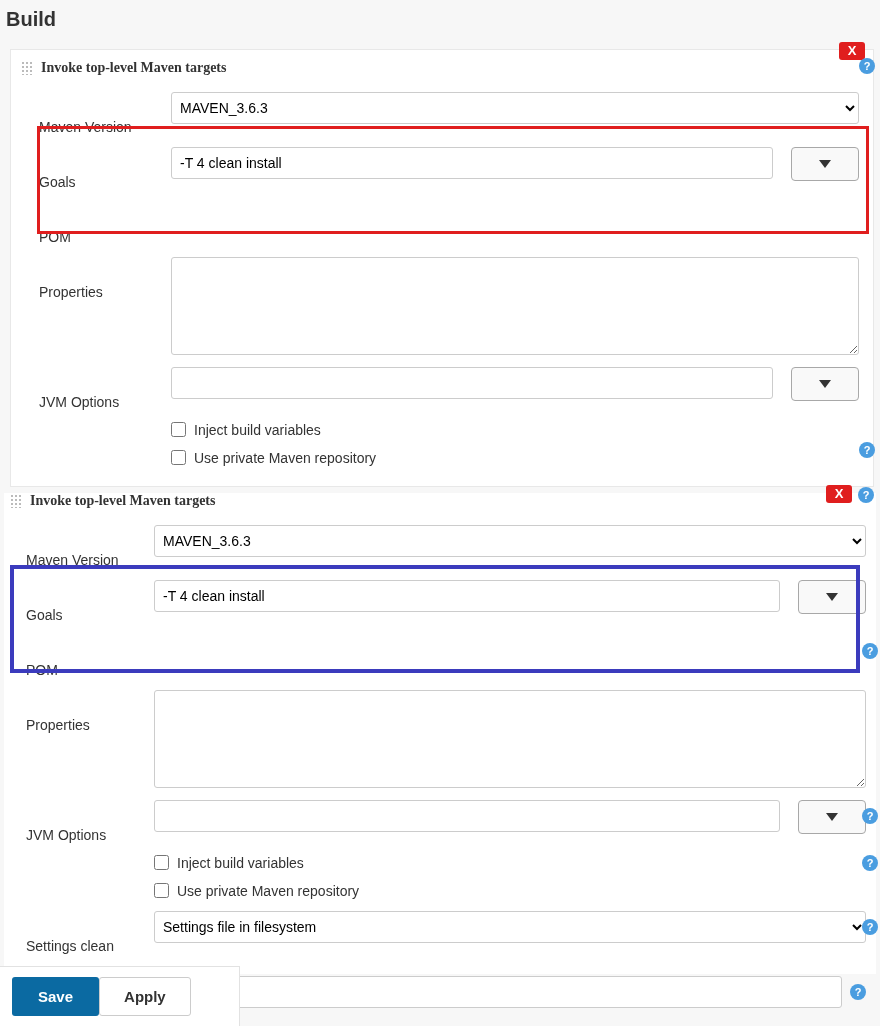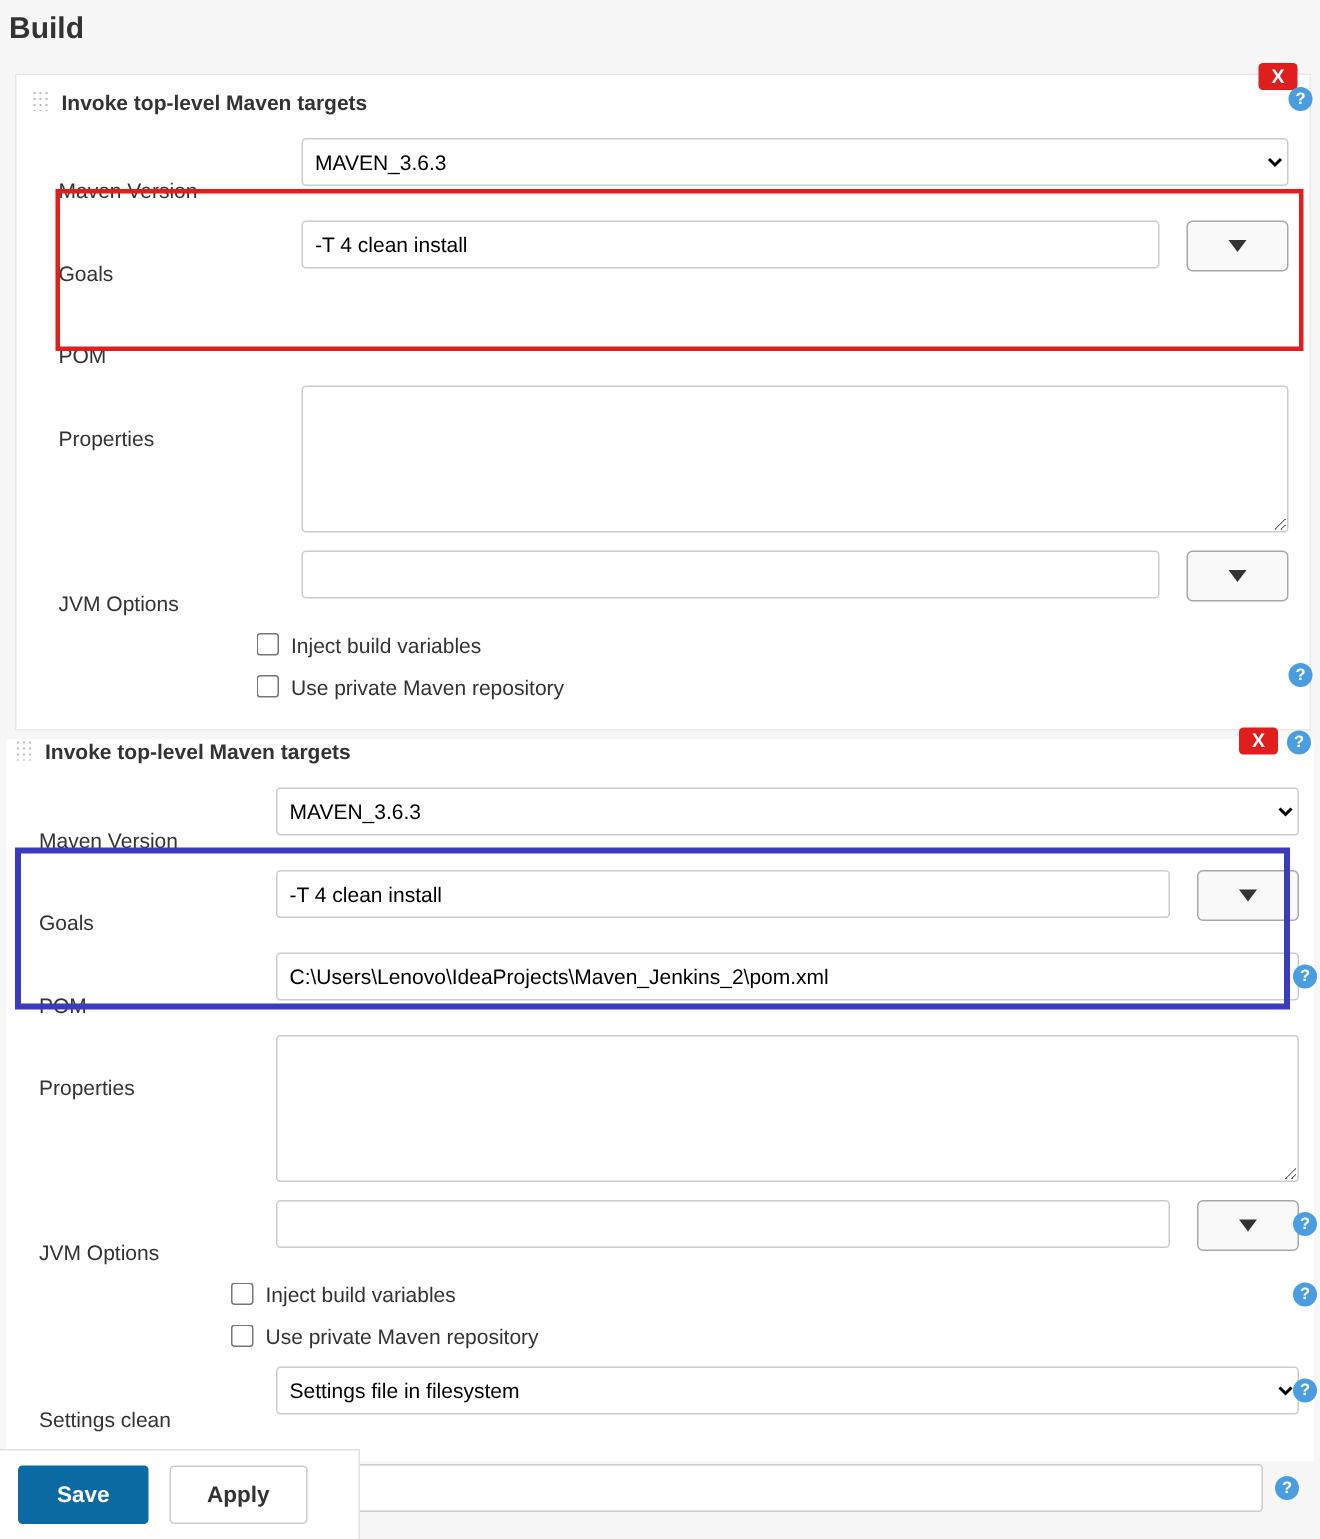--- a/index.html
+++ b/index.html
@@ -21,22 +21,23 @@
   }
   .section {
     background: #fff;
     border: 1px solid #e8e8e8;
     margin: 0 6px 6px 10px;
     position: relative;
     padding: 10px 0 14px 0;
   }
   .section-header {
     display: flex;
-    align-items: flex-start;
+    align-items: center;
     padding: 0 0 10px 10px;
+    font-family: Liberation Serif, serif;
   }
   .drag-handle {
     width: 12px; height: 14px;
     background-image:
       radial-gradient(circle, #bbb 1px, transparent 1px);
     background-size: 4px 4px;
     margin-right: 8px;
   }
   .section-title {
     font-weight: bold;
@@ -67,21 +68,20 @@
     flex: 0 0 132px;
     padding-top: 7px;
     color: #333;
     font-size: 14px;
     margin-top: 20px;
   }
   .row-controls {
     flex: 1;
     display: flex;
     align-items: flex-start;
-    margin-left: 30px;
   }
   select.control, input.control {
     width: 100%;
     height: 32px;
     border: 1px solid #ccc;
     border-radius: 3px;
     padding: 0 8px;
     font-size: 14px;
     background: #fff;
   }
@@ -158,21 +158,20 @@
   .section2 .checkbox-row { padding: 6px 10px 6px 150px; }
   .footer {
     position: absolute;
     bottom: 0; left: 0;
     width: 240px;
     background: #fff;
     border-top: 1px solid #e2e2e2;
     border-right: 1px solid #e2e2e2;
     display: flex;
     padding: 10px 12px;
-    gap: 14px;
   }
   .btn-save {
     background: #0b6aa2;
     color: #fff;
     border: none;
     border-radius: 3px;
     padding: 10px 26px;
     font-size: 15px;
     font-weight: bold;
     cursor: pointer;
@@ -300,23 +299,20 @@
     <div class="row-controls">
       <input class="control" value="-T 4 clean install" style="">
       <div class="expand-btn">
           <div class="tri"></div>
         </div>
     </div>
   </div>
 
   <div class="row">
     <div class="row-label">POM</div>
-    <div class="row-controls">
-      <input class="control" value="C:\Users\Lenovo\IdeaProjects\Maven_Jenkins_2\pom.xml" style="">
-    </div>
     <div class="help-dot" style="top:14px;">?</div>
   </div>
 
   <div class="row">
     <div class="row-label">Properties</div>
     <div class="row-controls">
       <textarea class="control" style=""></textarea>
     </div>
   </div>
 

